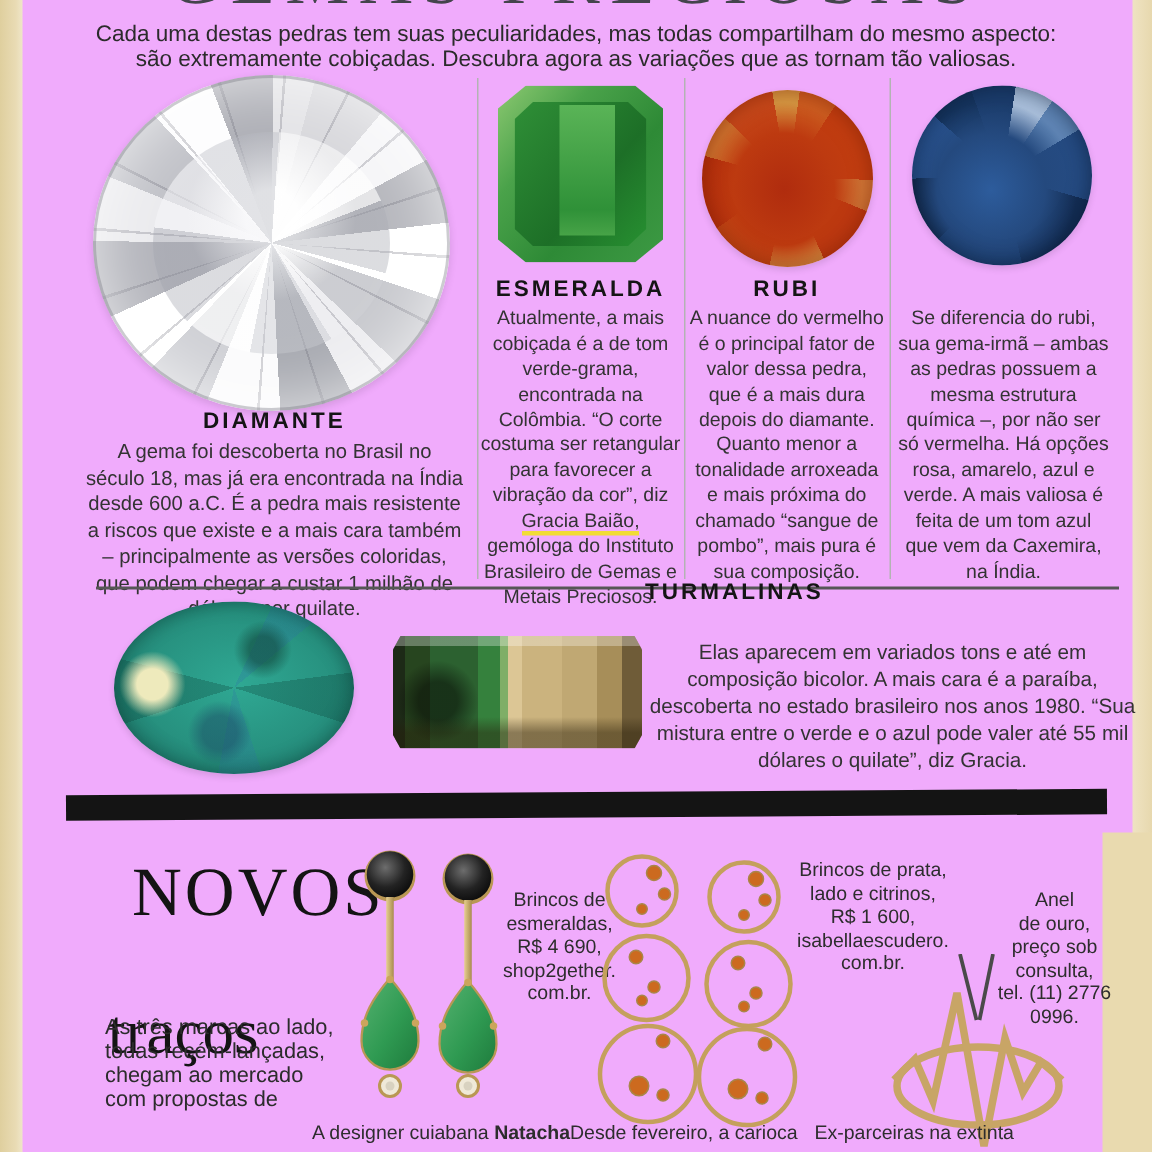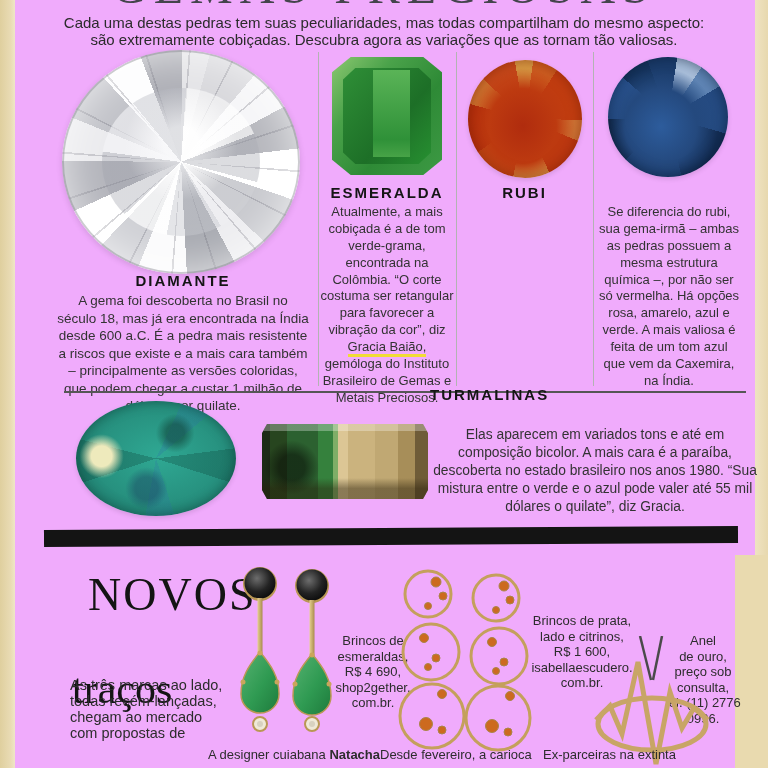--- a/index.html
+++ b/index.html
@@ -95,21 +95,21 @@
   .turma-body{position:absolute;left:432px;top:426px;width:326px;text-align:center;
               font-size:13.8px;line-height:1.3;color:#333;}
   
   .novos-caps{position:absolute;left:70px;top:572px;font-family:"Liberation Serif",serif;
               font-size:46px;line-height:1;letter-spacing:2px;color:#141414;margin-left:18px;}
   .novos-lower{position:absolute;left:72px;top:632px;font-family:"Liberation Serif",serif;
                font-size:42px;line-height:1;color:#141414;margin-top:36px;}
   .novos-body{position:absolute;left:70px;top:678px;width:154px;font-size:14.5px;
               line-height:1.1;color:#2c2c2c;}
   
-  .cap{position:absolute;text-align:center;font-size:13px;line-height:1.2;color:#2d2d2d;margin-top:41px;}
+  .cap{position:absolute;text-align:center;font-size:13px;line-height:1.2;color:#2d2d2d;}
   .footer-cap{position:absolute;top:747px;font-size:13px;color:#2d2d2d;white-space:nowrap;
               text-align:center;}
   .jewel{position:absolute;}
 </style>
 </head>
 <body>
 
 <div class="page">
 
   <div class="edge-left"></div>
@@ -136,20 +136,21 @@
 
   <div class="gem-title" style="left:60px;top:272px;width:246px">DIAMANTE</div>
   <div class="gem-body" style="left:57px;top:292px;width:252px;font-size:13.5px">A gema foi descoberta no Brasil no século 18, mas já era encontrada na Índia desde 600 a.C. É a pedra mais resistente a riscos que existe e a mais cara também – principalmente as versões coloridas, que podem chegar a custar 1 milhão de dólares por quilate.</div>
 
   <div class="gem-title" style="left:318px;top:184px;width:138px">ESMERALDA</div>
   <div class="gem-body" style="left:319px;top:204px;width:136px">
     <span>Atualmente, a mais cobiçada é a de tom verde-grama, encontrada na Colômbia. “O corte costuma ser retangular para favorecer a vibração da cor”, diz </span><span class="hl">Gracia Baião,</span><span> gemóloga do Instituto Brasileiro de Gemas e Metais Preciosos.</span>
   </div>
 
   <div class="gem-title" style="left:456px;top:184px;width:137px">RUBI</div>
+  <div class="gem-body" style="left:459px;top:204px;width:131px">A nuance do vermelho é o principal fator de valor dessa pedra, que é a mais dura depois do diamante. Quanto menor a tonalidade arroxeada e mais próxima do chamado “sangue de pombo”, mais pura é sua composição.</div>
 
   <div class="gem-body" style="left:598px;top:204px;width:142px">Se diferencia do rubi, sua gema-irmã – ambas as pedras possuem a mesma estrutura química –, por não ser só vermelha. Há opções rosa, amarelo, azul e verde. A mais valiosa é feita de um tom azul que vem da Caxemira, na Índia.</div>
 
   <div class="hrule"></div>
 
   <div class="paraiba"></div>
   <div class="tourmaline"></div>
   <div class="turma-title">TURMALINAS</div>
   <div class="turma-body">Elas aparecem em variados tons e até em composição bicolor. A mais cara é a paraíba, descoberta no estado brasileiro nos anos 1980. “Sua mistura entre o verde e o azul pode valer até 55 mil dólares o quilate”, diz Gracia.</div>
 

